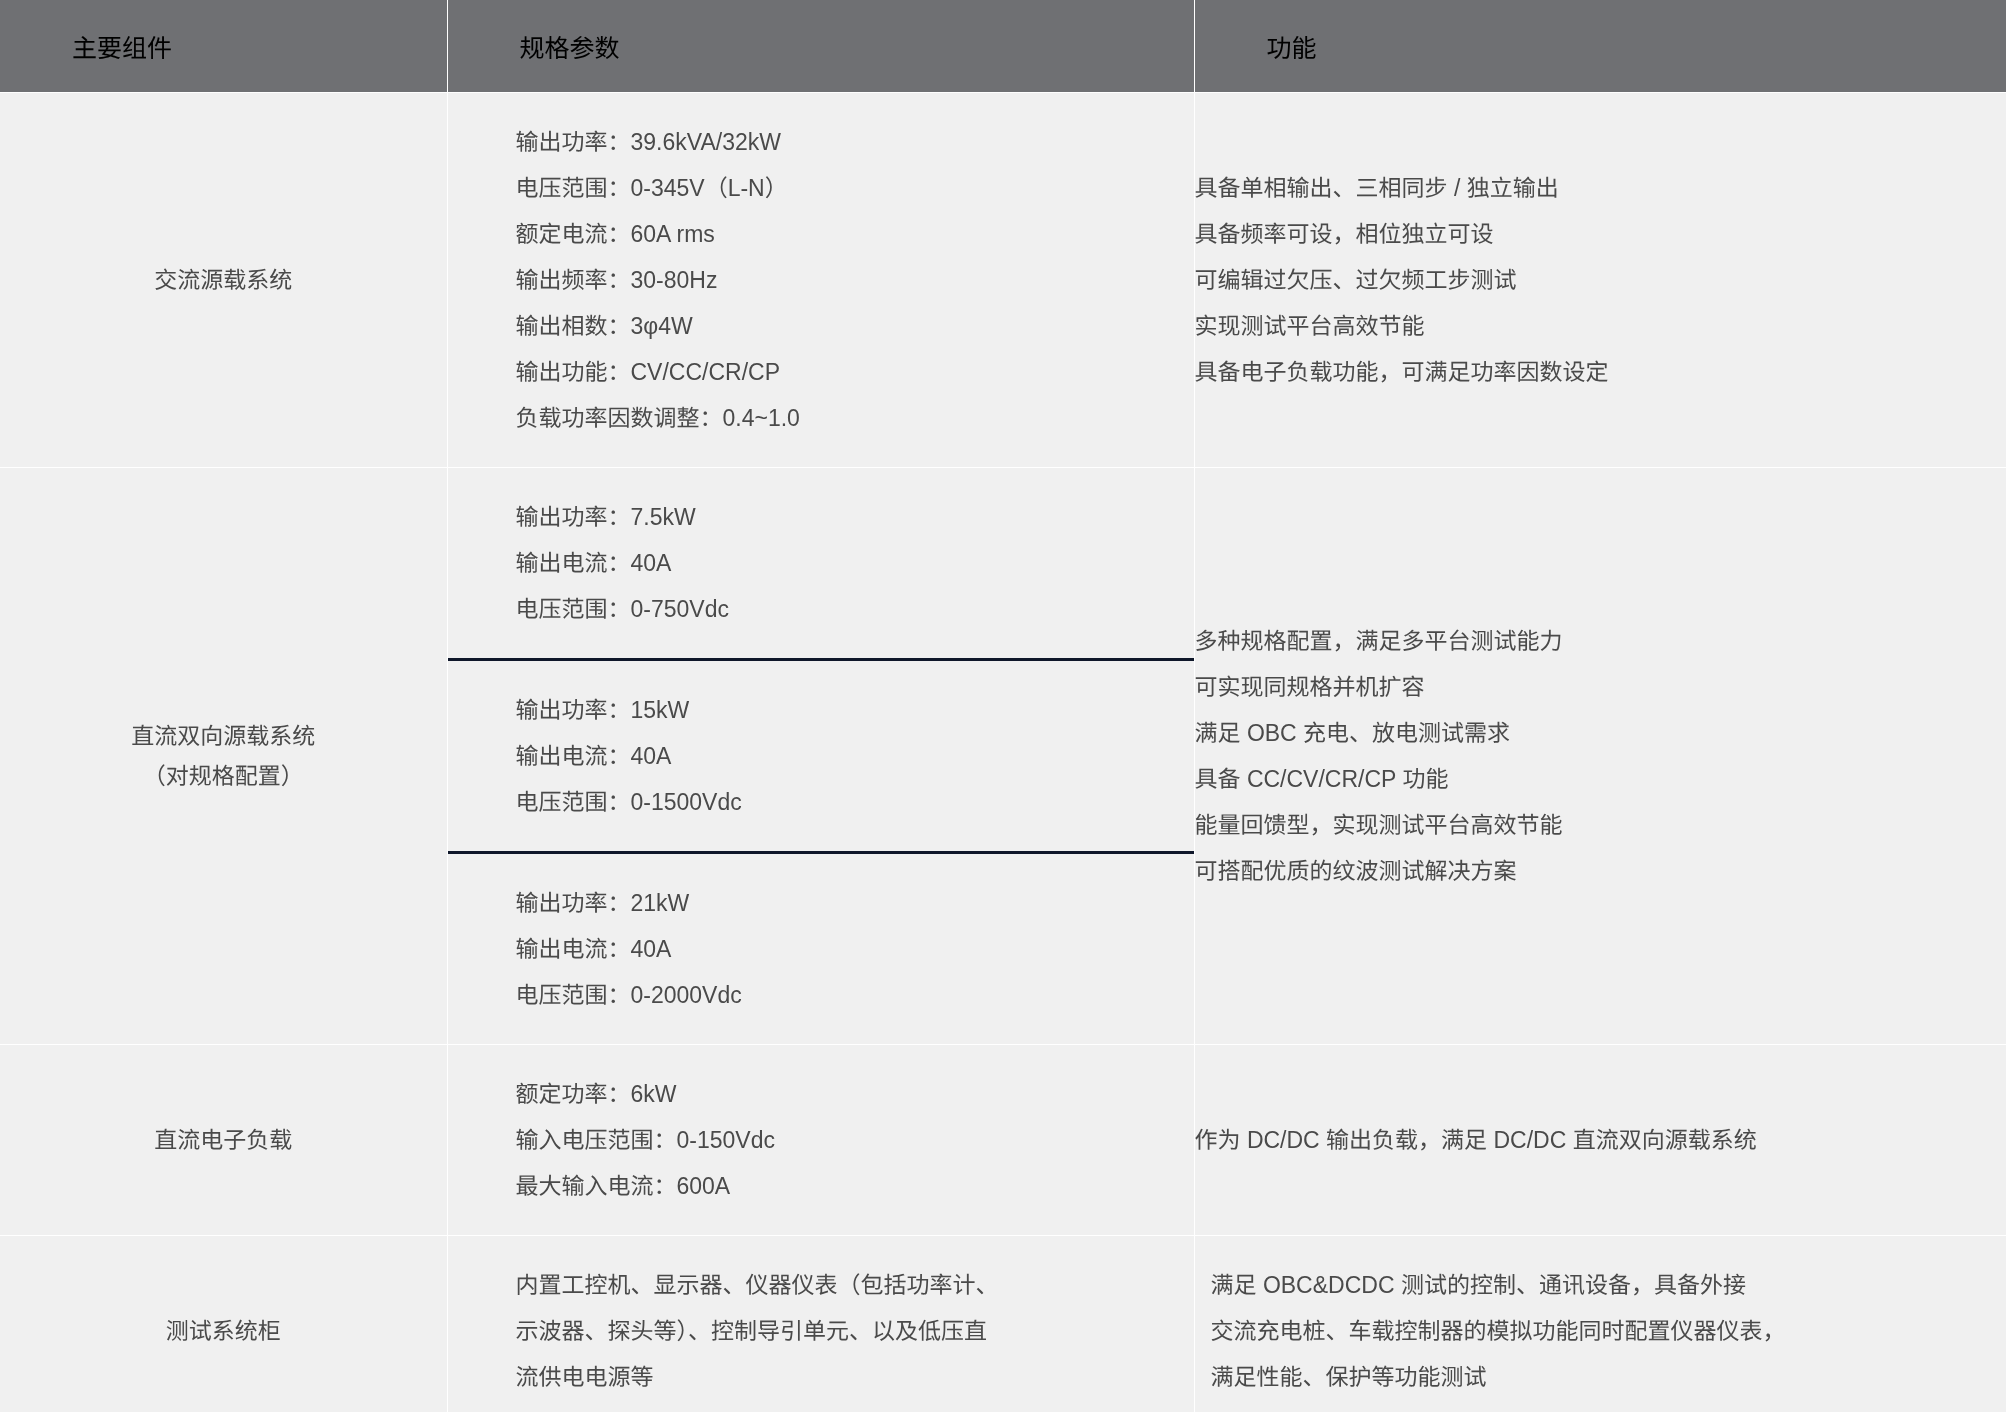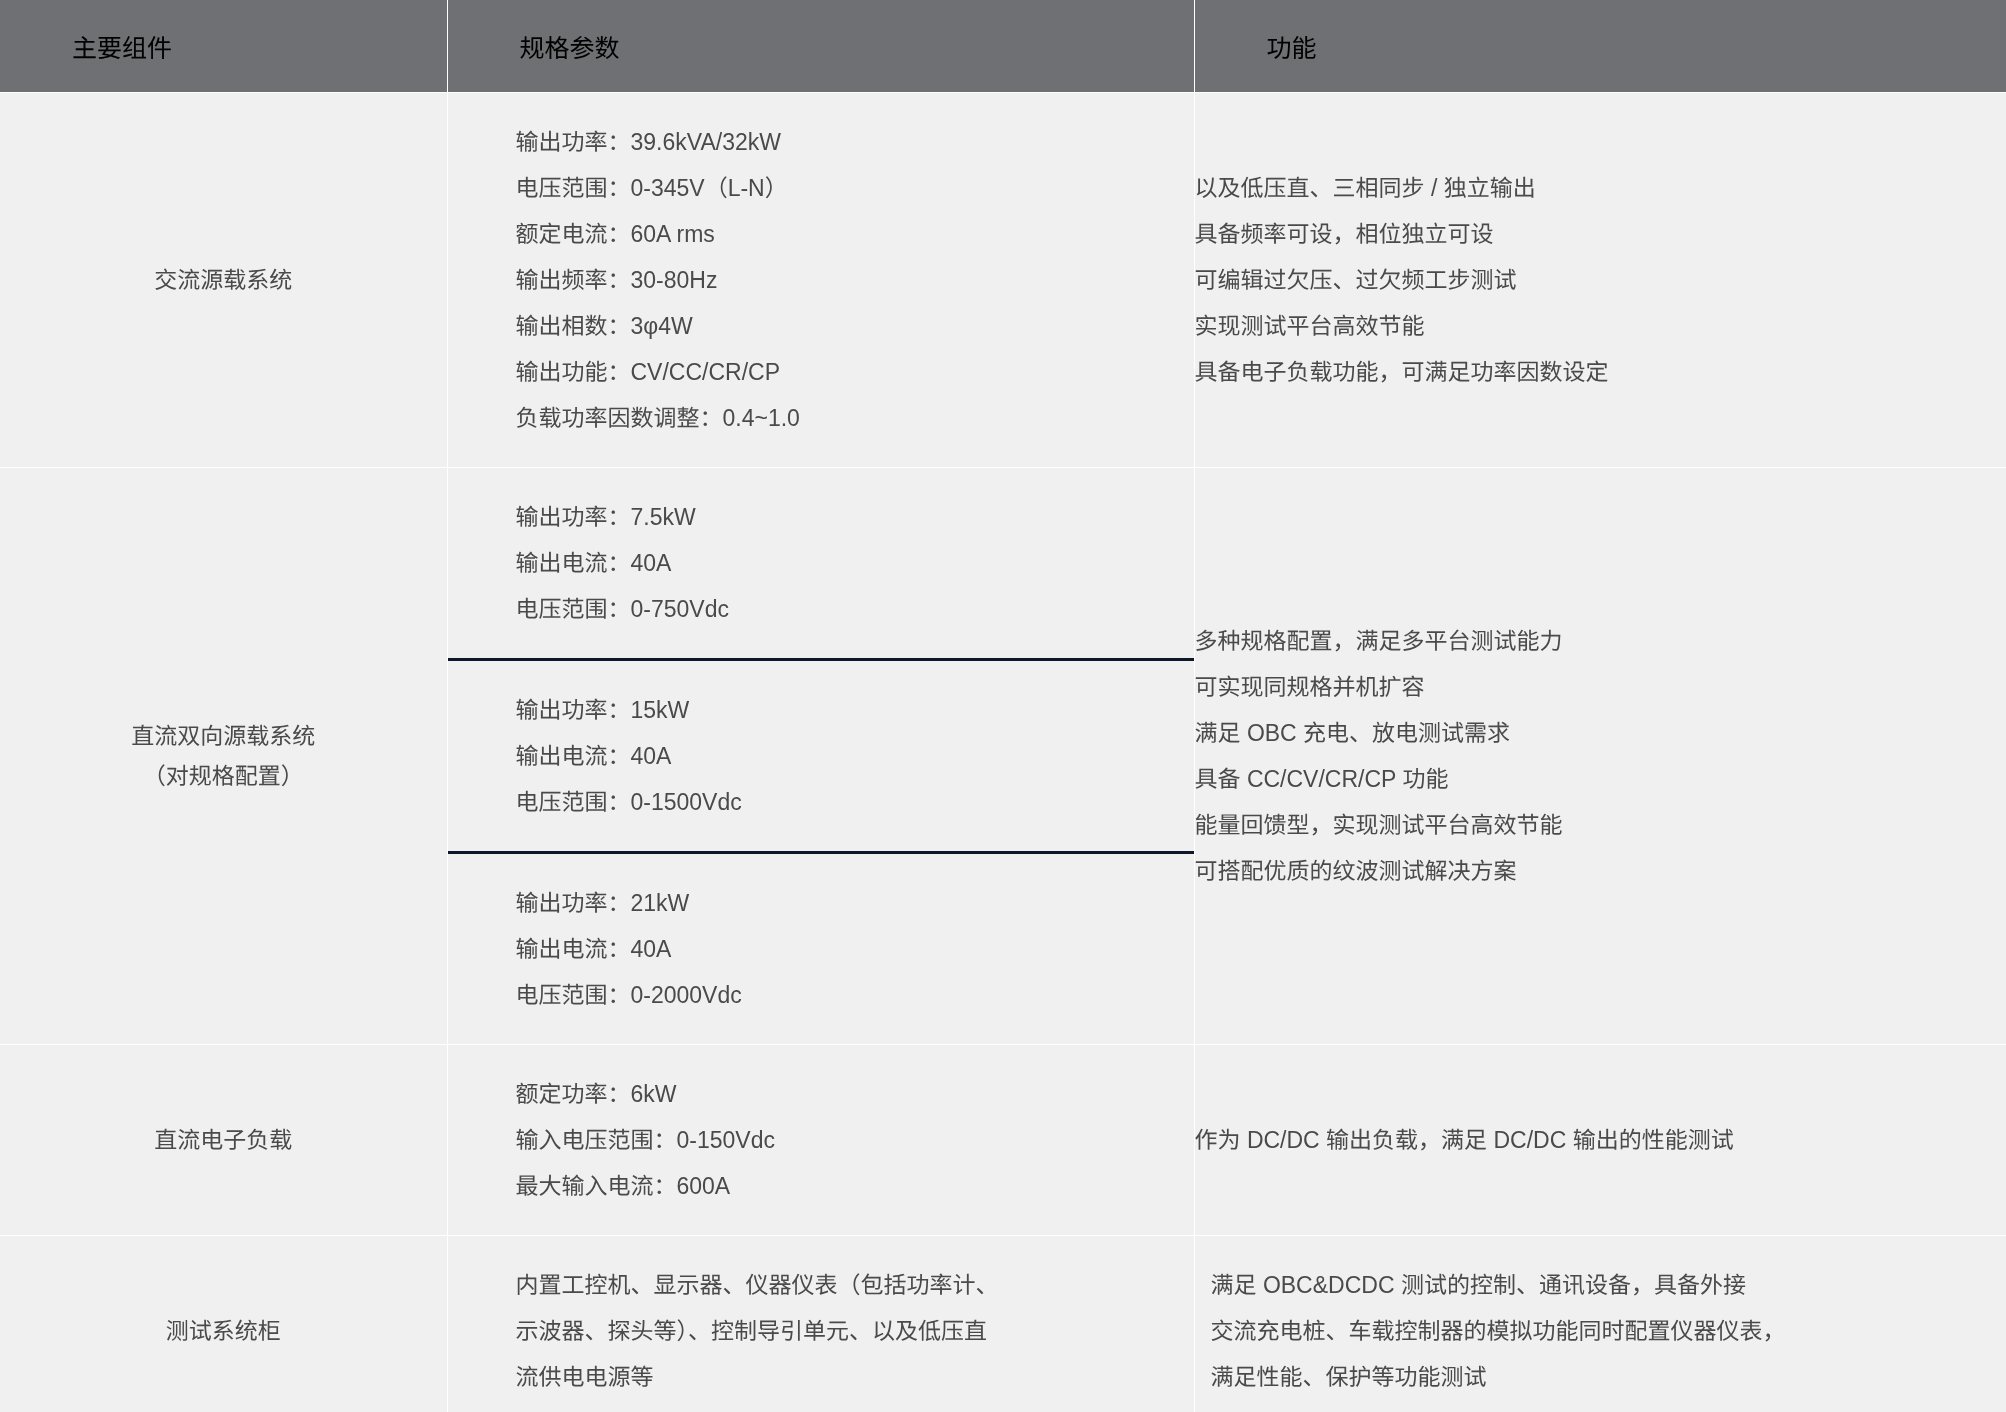--- a/index.html
+++ b/index.html
@@ -107,21 +107,21 @@
           <div class="spec-line">输出功率：39.6kVA/32kW</div>
           <div class="spec-line">电压范围：0-345V（L-N）</div>
           <div class="spec-line">额定电流：60A rms</div>
           <div class="spec-line">输出频率：30-80Hz</div>
           <div class="spec-line">输出相数：3φ4W</div>
           <div class="spec-line">输出功能：CV/CC/CR/CP</div>
           <div class="spec-line">负载功率因数调整：0.4~1.0</div>
         </div>
       </td>
       <td class="cell-pad-func">
-        <div class="func-line">以及低压直、三相同步 / 独立输出</div>
+        <div class="func-line">具备单相输出、三相同步 / 独立输出</div>
         <div class="func-line">具备频率可设，相位独立可设</div>
         <div class="func-line">可编辑过欠压、过欠频工步测试</div>
         <div class="func-line">实现测试平台高效节能</div>
         <div class="func-line">具备电子负载功能，可满足功率因数设定</div>
       </td>
     </tr>
 
     <tr>
       <td class="cell-pad-name">
         <div class="name-line">直流双向源载系统</div>
@@ -159,21 +159,21 @@
         <div class="name-line">直流电子负载</div>
       </td>
       <td class="cell-spec">
         <div class="spec-group">
           <div class="spec-line">额定功率：6kW</div>
           <div class="spec-line">输入电压范围：0-150Vdc</div>
           <div class="spec-line">最大输入电流：600A</div>
         </div>
       </td>
       <td class="cell-pad-func">
-        <div class="func-line">作为 DC/DC 输出负载，满足 DC/DC 输出的性能测试</div>
+        <div class="func-line">作为 DC/DC 输出负载，满足 DC/DC 直流双向源载系统</div>
       </td>
     </tr>
 
     <tr>
       <td class="cell-pad-name">
         <div class="name-line">测试系统柜</div>
       </td>
       <td class="cell-spec">
         <div class="spec-group">
           <div class="spec-line">内置工控机、显示器、仪器仪表（包括功率计、</div>

